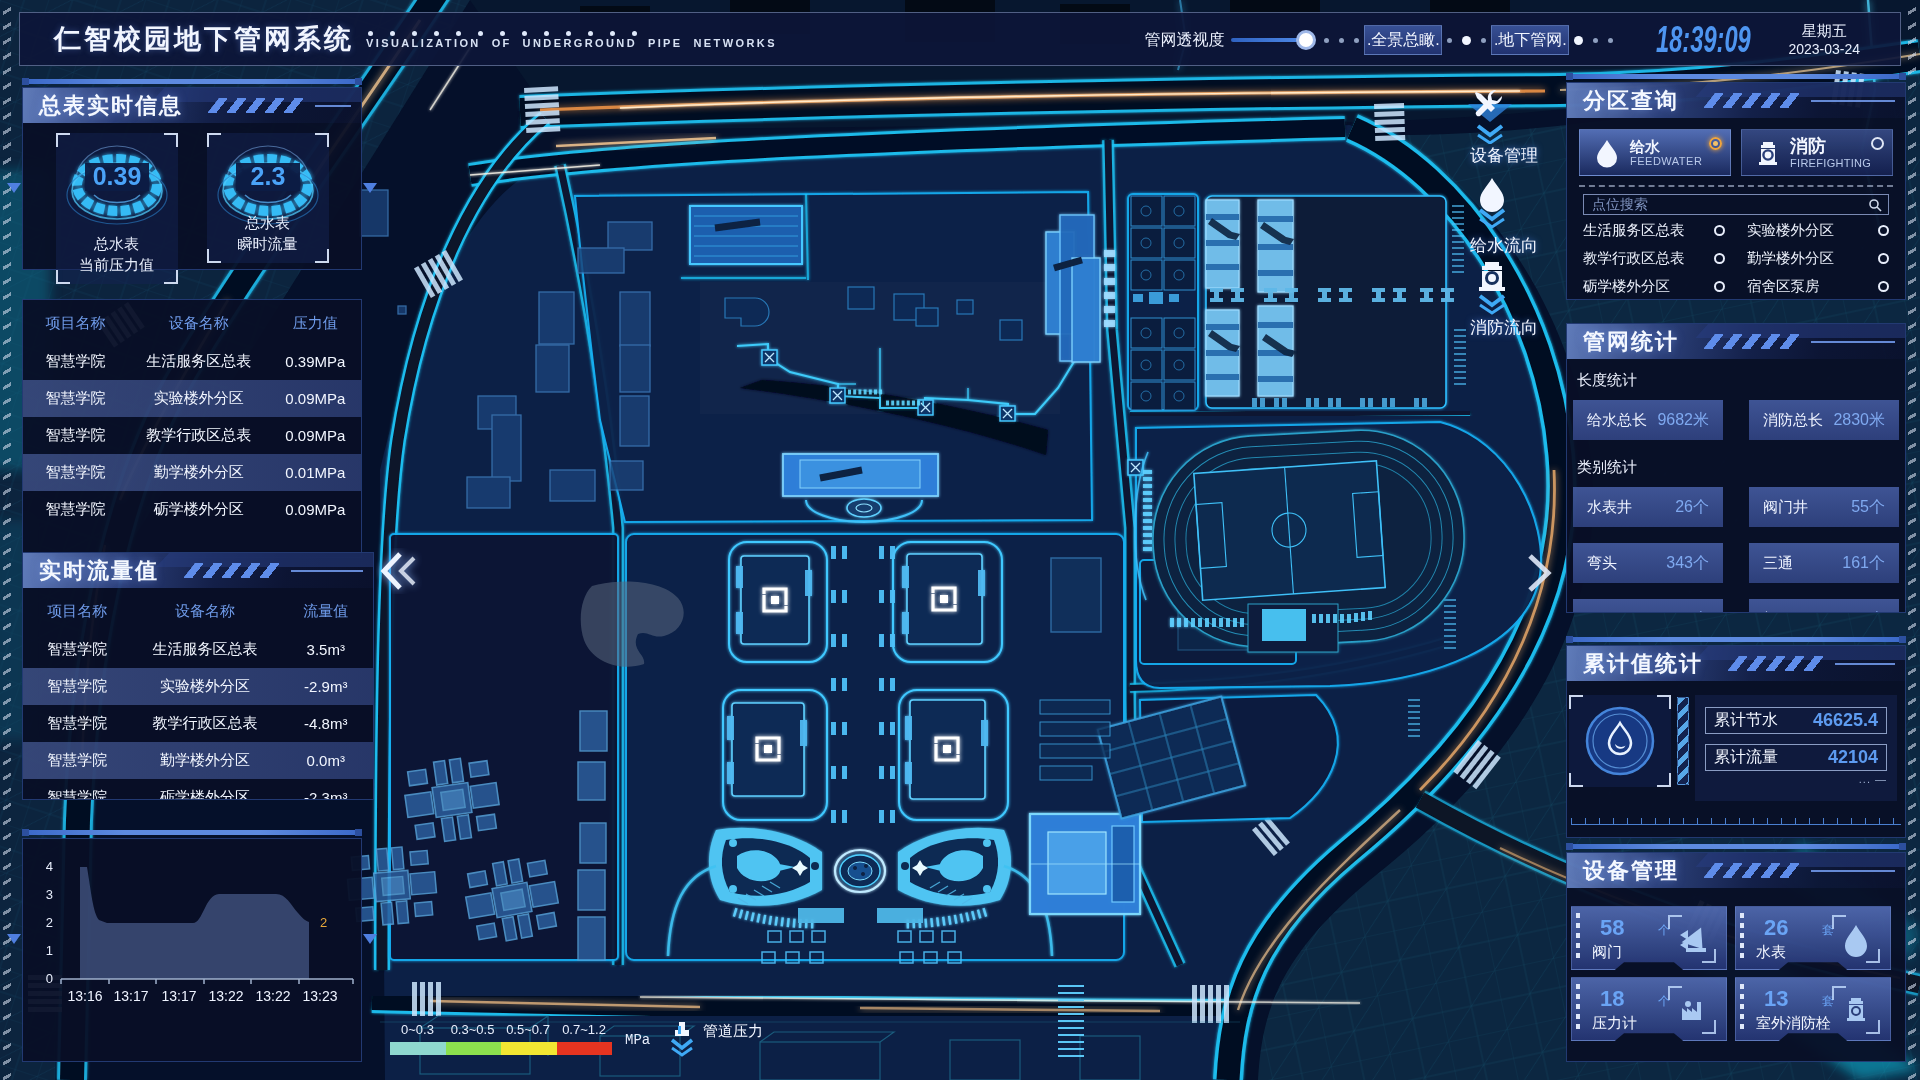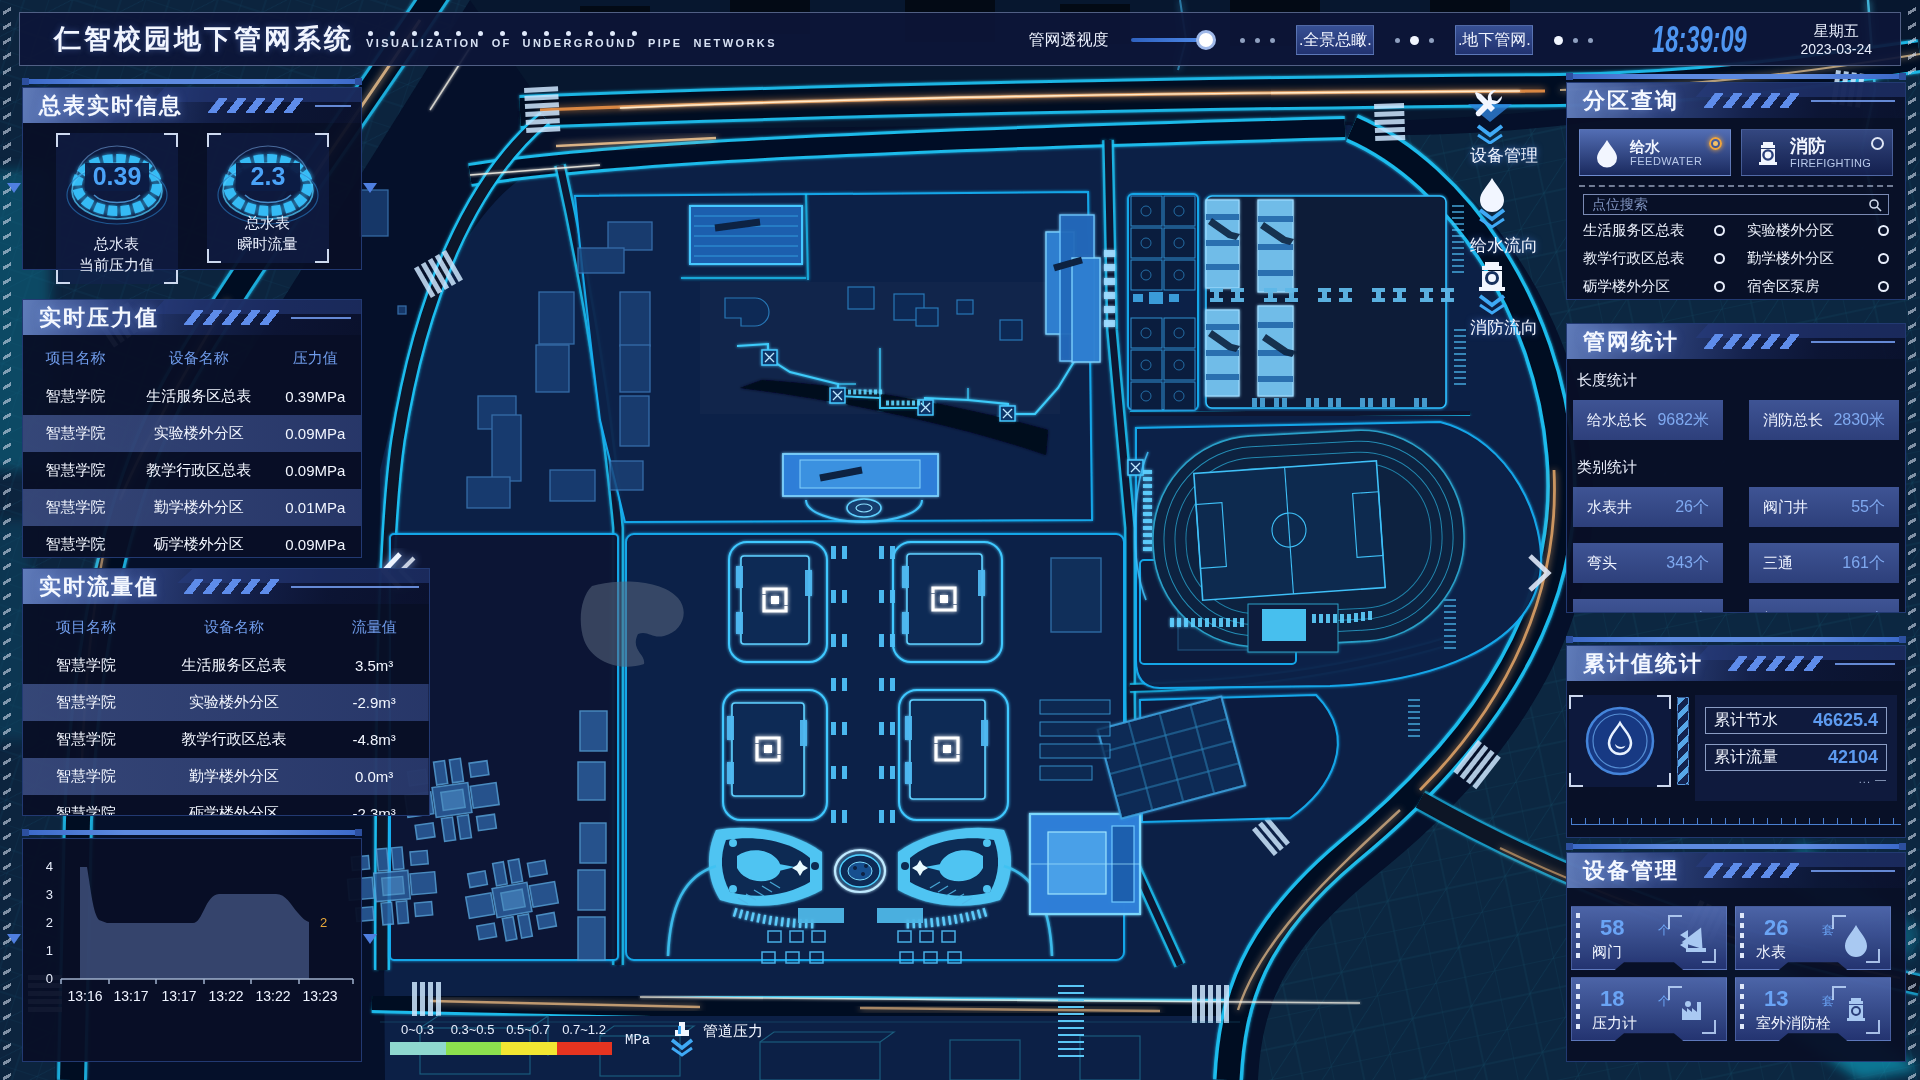--- a/index.html
+++ b/index.html
@@ -7,21 +7,21 @@
 html,body{width:1920px;height:1080px;overflow:hidden;background:#050e24;font-family:"Liberation Sans",sans-serif}
 #stage{position:relative;width:1920px;height:1080px;overflow:hidden;background:#061228}
 svg{display:block}
 
 #topbar{position:absolute;left:19px;top:12px;width:1882px;height:54px;background:rgba(13,22,56,.92);border:1px solid rgba(150,170,210,.5);z-index:30;display:flex;align-items:center}
 #title{font-size:27px;font-weight:bold;color:#f2f6ff;letter-spacing:3px;margin-left:34px;white-space:nowrap;text-shadow:0 0 6px rgba(120,160,255,.4)}
 #subt{margin-left:12px;display:flex;flex-direction:column;justify-content:flex-end}
 #dots{display:flex;gap:17px;margin:2px 0 1px 2px}
 #dots i{width:5px;height:5px;border-radius:50%;background:#dfe8fa}
 #subt b{font-size:11px;font-weight:bold;color:#d8e2f4;letter-spacing:2.4px;white-space:nowrap}
-#hright{position:absolute;right:28px;top:0;height:54px;display:flex;align-items:center;gap:16px}
+#hright{position:absolute;right:40px;top:0;height:54px;display:flex;align-items:center;gap:0}
 .hlabel{font-size:16px;color:#eef3ff}
 #slider{position:relative;width:76px;height:4px;background:linear-gradient(90deg,#2f62c0,#4f8ae8);border-radius:2px;margin:0 12px 0 7px}
 #slider .thumb{position:absolute;right:-9px;top:-8px;width:20px;height:20px;border-radius:50%;background:#fff;border:3px solid #9fb8e8}
 .dotrow{display:flex;align-items:center;gap:10px;margin:0 5px}
 .dotrow i{width:5px;height:5px;border-radius:50%;background:#8fa0c0}
 .dotrow i.b{width:9px;height:9px;background:#f2f6ff}
 .hbtn{height:30px;width:78px;display:flex;align-items:center;justify-content:center;background:linear-gradient(180deg,rgba(70,100,180,.75),rgba(40,60,130,.75));border:1px solid rgba(130,160,220,.5);color:#f2f6ff;font-size:16px;white-space:nowrap}
 #clock{width:98px;margin:0 34px 0 38px}
 #clock b{display:block;font-size:37px;font-weight:bold;color:#4e95f0;font-style:italic;transform:scaleX(.64);transform-origin:0 50%;white-space:nowrap}
 #datebox{text-align:center;color:#e8eefc;line-height:1.25}
@@ -885,25 +885,20 @@
       </svg>
       <div style="position:absolute;left:0;right:0;bottom:8px;text-align:center;font-size:15px;color:#e8eefc;line-height:1.45">总水表<br>瞬时流量</div>
     </div>
   </div>
   <div class="arrL" style="left:-16px;top:95px"></div>
   <div class="arrR" style="right:-16px;top:95px"></div>
 </div>
 
 <div class="panel" id="p-press" style="left:22px;top:299px;width:340px;height:259px;overflow:hidden">
 
-  <div class="phd">
-        <span class="t">实时压力值</span>
-        <span class="sl"></span>
-        <span class="ln"></span>
-      </div>
   <table class="tbl" style="margin-top:8px">
     <colgroup>
           <col style="width:31%">
           <col style="width:42%">
           <col style="width:27%">
         </colgroup>
     <tbody>
           <tr>
             <th>项目名称</th>
             <th>设备名称</th>
@@ -932,21 +927,21 @@
     <tr>
             <td>智慧学院</td>
             <td>砺学楼外分区</td>
             <td>0.09MPa</td>
           </tr>
   </tbody>
       </table>
 
 </div>
 
-<div class="panel" id="p-flow" style="left:22px;top:568px;width:408px;height:248px;overflow:hidden">
+<div class="panel" id="p-flow" style="left:22px;top:552px;width:352px;height:248px;overflow:hidden">
 
   <div class="phd">
         <span class="t">实时流量值</span>
         <span class="sl"></span>
         <span class="ln"></span>
       </div>
   <table class="tbl" style="margin-top:8px">
     <colgroup>
           <col style="width:31%">
           <col style="width:42%">

